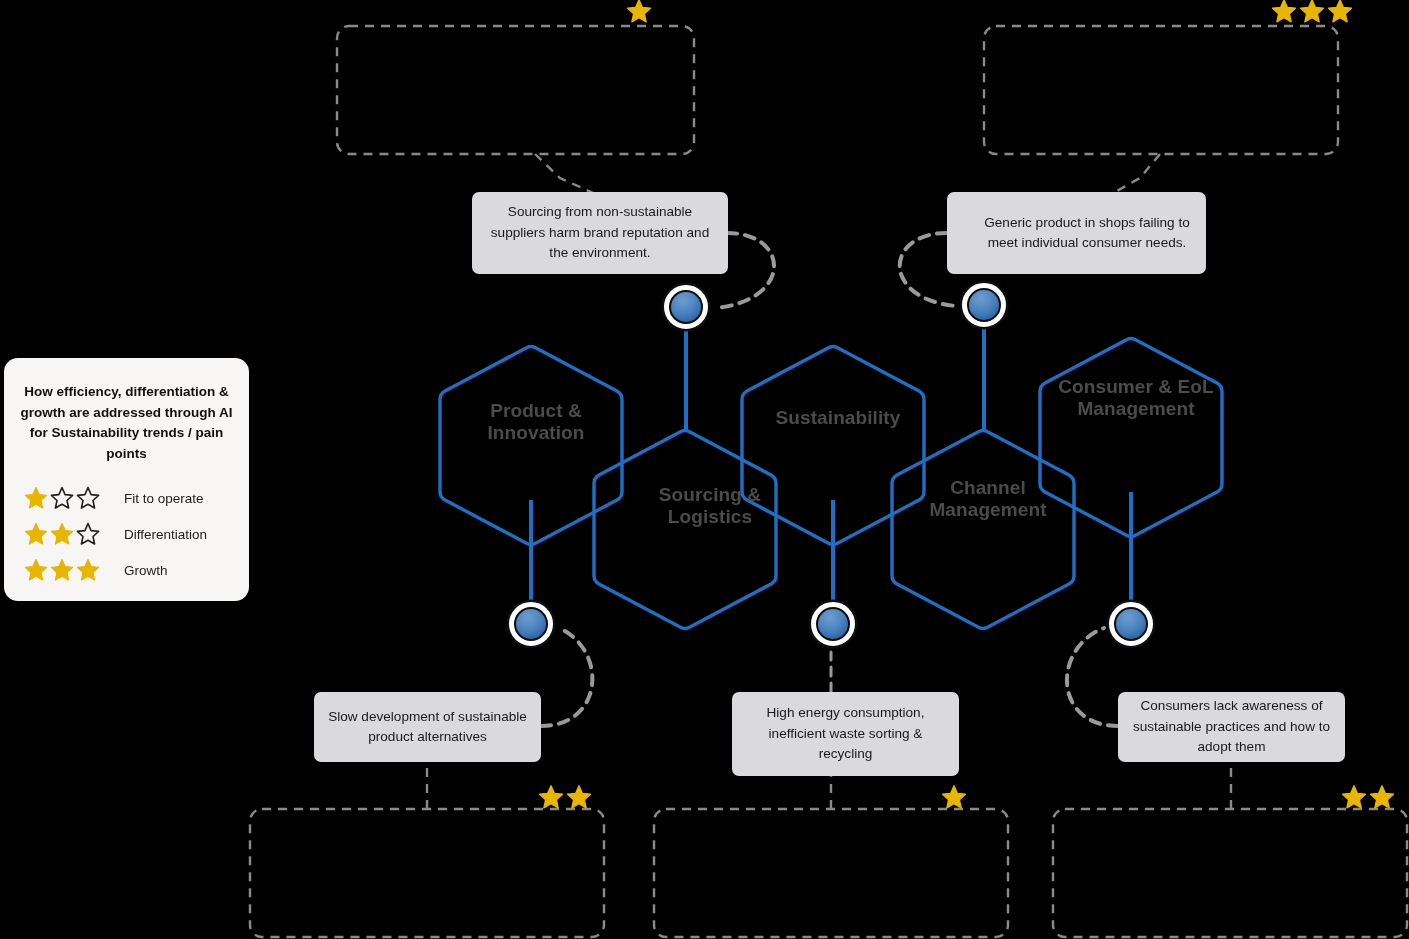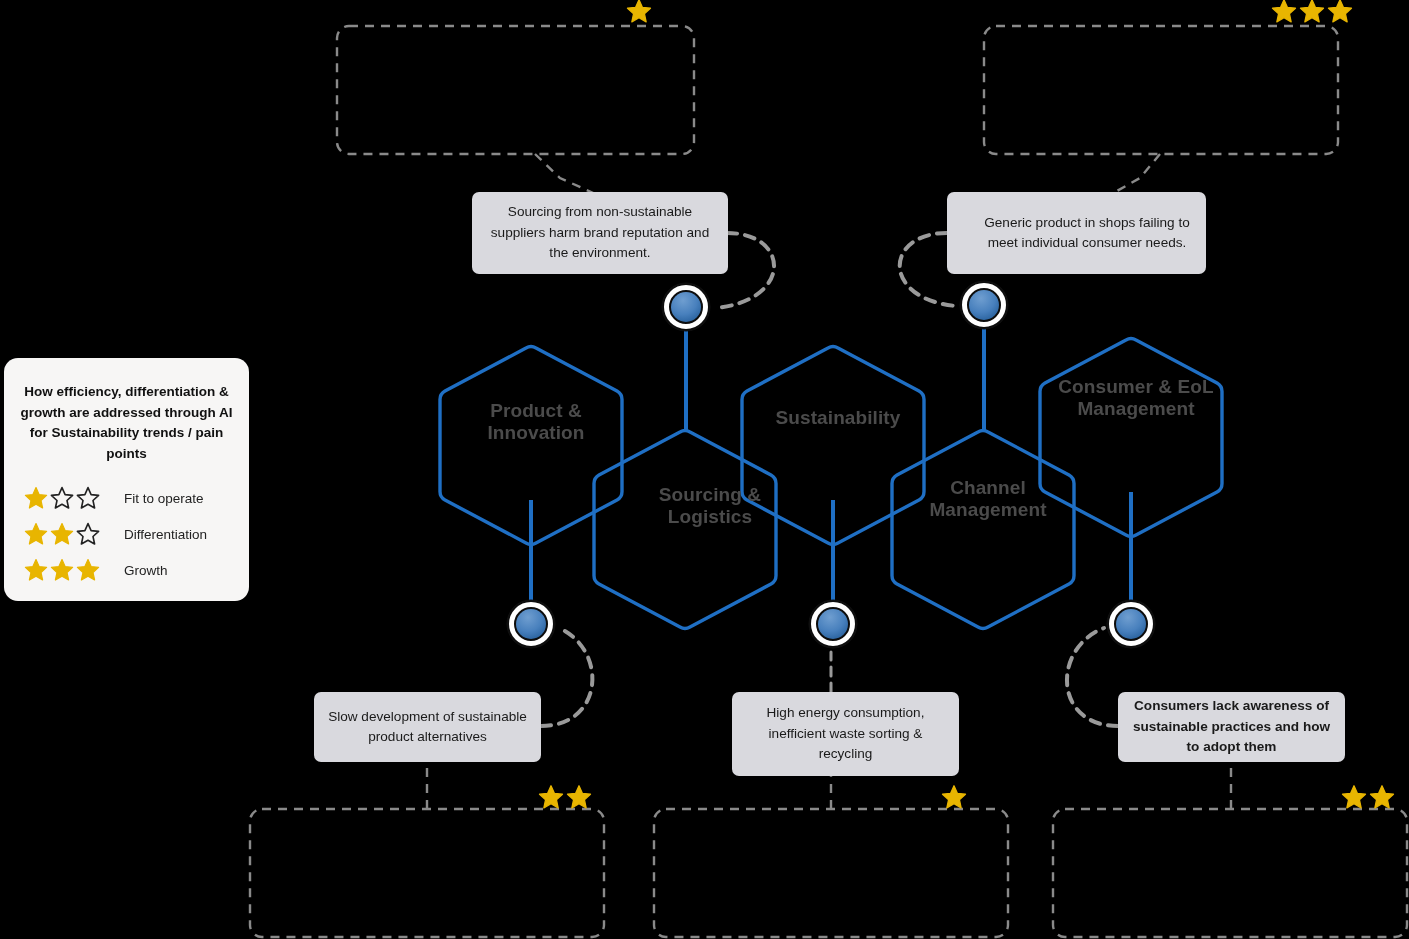--- a/index.html
+++ b/index.html
@@ -172,21 +172,21 @@
   <div class="hex-label" style="left:440px;top:400px;width:192px;">Product &amp; Innovation</div>
   <div class="hex-label" style="left:606px;top:484px;width:192px;margin-left:8px;">Sourcing &amp; Logistics</div>
   <div class="hex-label" style="left:742px;top:407px;width:192px;">Sustainability</div>
   <div class="hex-label" style="left:892px;top:477px;width:192px;text-align:center;">Channel Management</div>
   <div class="hex-label" style="left:1040px;top:376px;width:192px;">Consumer &amp; EoL Management</div>
 
   <div class="callout" style="left:472px;top:192px;width:256px;height:82px;">Sourcing from non-sustainable suppliers harm brand reputation and the environment.</div>
   <div class="callout" style="left:947px;top:192px;width:259px;height:82px;padding-left:31px;">Generic product in shops failing to meet individual consumer needs.</div>
   <div class="callout" style="left:314px;top:692px;width:227px;height:70px;">Slow development of sustainable product alternatives</div>
   <div class="callout" style="left:732px;top:692px;width:227px;height:84px;">High energy consumption, inefficient waste sorting &amp; recycling</div>
-  <div class="callout" style="left:1118px;top:692px;width:227px;height:70px;font-weight:bold;">Consumers lack awareness of sustainable practices and how to adopt them</div>
+  <div class="callout" style="left:1118px;top:692px;width:227px;height:70px;">Consumers lack awareness of sustainable practices and how to adopt them</div>
 
   <div style="position: absolute; left: 626px; top: -2px; display: flex; gap: 2px; line-height: 0;">
       <svg class="star" width="26" height="26" viewBox="0 0 24 24">
         <polygon points="12,1.6 15.1,8.6 22.6,9.4 17,14.5 18.6,22 12,18.2 5.4,22 7,14.5 1.4,9.4 8.9,8.6" fill="#e8b500" stroke="#e8b500" stroke-width="1.2" stroke-linejoin="round"></polygon>
       </svg>
     </div>
   <div style="position: absolute; left: 1271px; top: -2px; display: flex; gap: 2px; line-height: 0;">
       <svg class="star" width="26" height="26" viewBox="0 0 24 24">
         <polygon points="12,1.6 15.1,8.6 22.6,9.4 17,14.5 18.6,22 12,18.2 5.4,22 7,14.5 1.4,9.4 8.9,8.6" fill="#e8b500" stroke="#e8b500" stroke-width="1.2" stroke-linejoin="round"></polygon>
       </svg>

